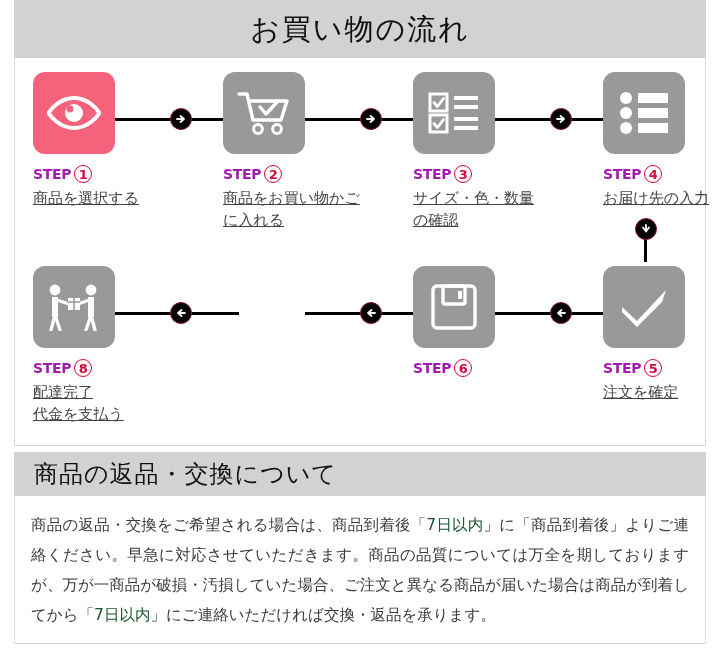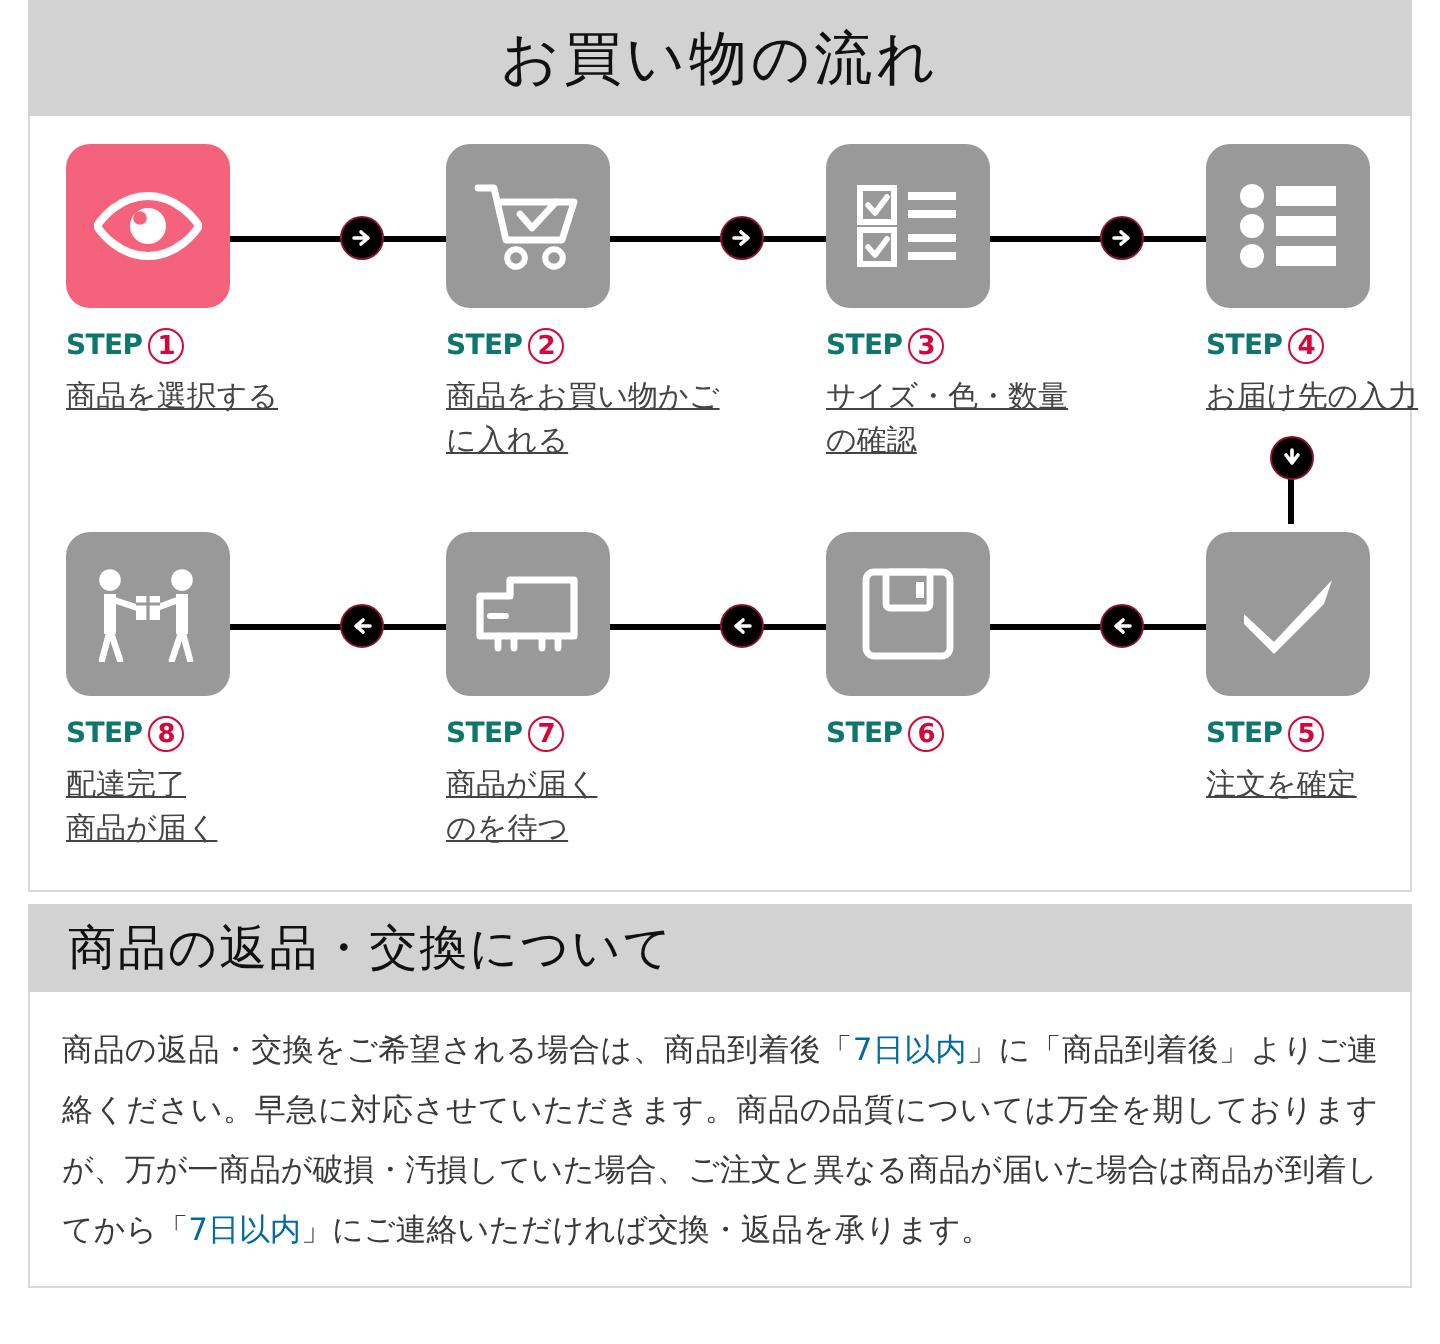--- a/index.html
+++ b/index.html
@@ -106,21 +106,21 @@
 
   .step-label {
     margin-top: 10px;
     height: 19px;
     white-space: nowrap;
   }
   .step-word {
     font-family: "DejaVu Sans", "Liberation Sans", sans-serif;
     font-size: 14px;
     font-weight: bold;
-    color: #0f766e;
+    color: #a21caf;
     letter-spacing: -0.3px;
     vertical-align: middle;
   }
   .step-num {
     display: inline-block;
     width: 18px;
     height: 18px;
     line-height: 17px;
     border-radius: 50%;
     border: 1.5px solid #d4073c;
@@ -174,21 +174,21 @@
   
   .policy-text {
     font-size: 15.5px;
     line-height: 30px;
     color: #3a3a3a;
     font-family: "DejaVu Sans", "Liberation Sans", sans-serif;
     text-align: justify;
     margin: 0;
   }
   .hl {
-    color: #0369a1;
+    color: #14532d;
   }
 </style>
 </head>
 <body>
 
 <div class="page">
 
   <div class="section-header title-center">お買い物の流れ</div>
 
   <div class="panel flow-panel">
@@ -310,43 +310,29 @@
             <path d="M46 32 L41 47 M46 32 L50 47" stroke="#ffffff" stroke-width="3.2" stroke-linecap="round"></path>
             <path d="M44 17 L33 21" stroke="#ffffff" stroke-width="3.2" stroke-linecap="round"></path>
             <rect x="23" y="15" width="12" height="12" fill="#ffffff"></rect>
             <path d="M29 15 V27 M23 19 H35" stroke="#999999" stroke-width="1.6"></path>
           </svg>
         </div>
         <div class="step-label">
           <span class="step-word">STEP</span><span class="step-num">8</span>
         </div>
         <div class="step-desc">配達完了
-商品が届く</div>
+代金を支払う</div>
       </div>
 
       <div class="arrow-node" style="left:155px; top:50px;">
         <svg class="glyph" viewBox="0 0 12 12">
             <path d="M10 6 H4 M6.5 3 L3 6 L6.5 9" fill="none" stroke="#ffffff" stroke-width="1.8" stroke-linecap="round" stroke-linejoin="round"></path>
           </svg>
       </div>
 
-      <div class="step" style="left:208px;">
-        <div class="icon-box">
-          <svg class="icon-svg" width="54" height="42" viewBox="0 0 54 42">
-            <path d="M3 12 H18 V4 H50 V32 H3 Z" fill="none" stroke="#ffffff" stroke-width="3.6" stroke-linejoin="round"></path>
-            <path d="M8 22 H16" stroke="#ffffff" stroke-width="3" stroke-linecap="round"></path>
-            <path d="M12 32 V38 M20 32 V38 M34 32 V38 M42 32 V38" stroke="#ffffff" stroke-width="3.4" stroke-linecap="round"></path>
-          </svg>
-        </div>
-        <div class="step-label">
-          <span class="step-word">STEP</span><span class="step-num">7</span>
-        </div>
-        <div class="step-desc">商品が届く
-のを待つ</div>
-      </div>
 
       <div class="arrow-node" style="left:345px; top:50px;">
         <svg class="glyph" viewBox="0 0 12 12">
             <path d="M10 6 H4 M6.5 3 L3 6 L6.5 9" fill="none" stroke="#ffffff" stroke-width="1.8" stroke-linecap="round" stroke-linejoin="round"></path>
           </svg>
       </div>
 
       <div class="step" style="left:398px;">
         <div class="icon-box">
           <svg class="icon-svg" width="46" height="46" viewBox="0 0 46 46">

